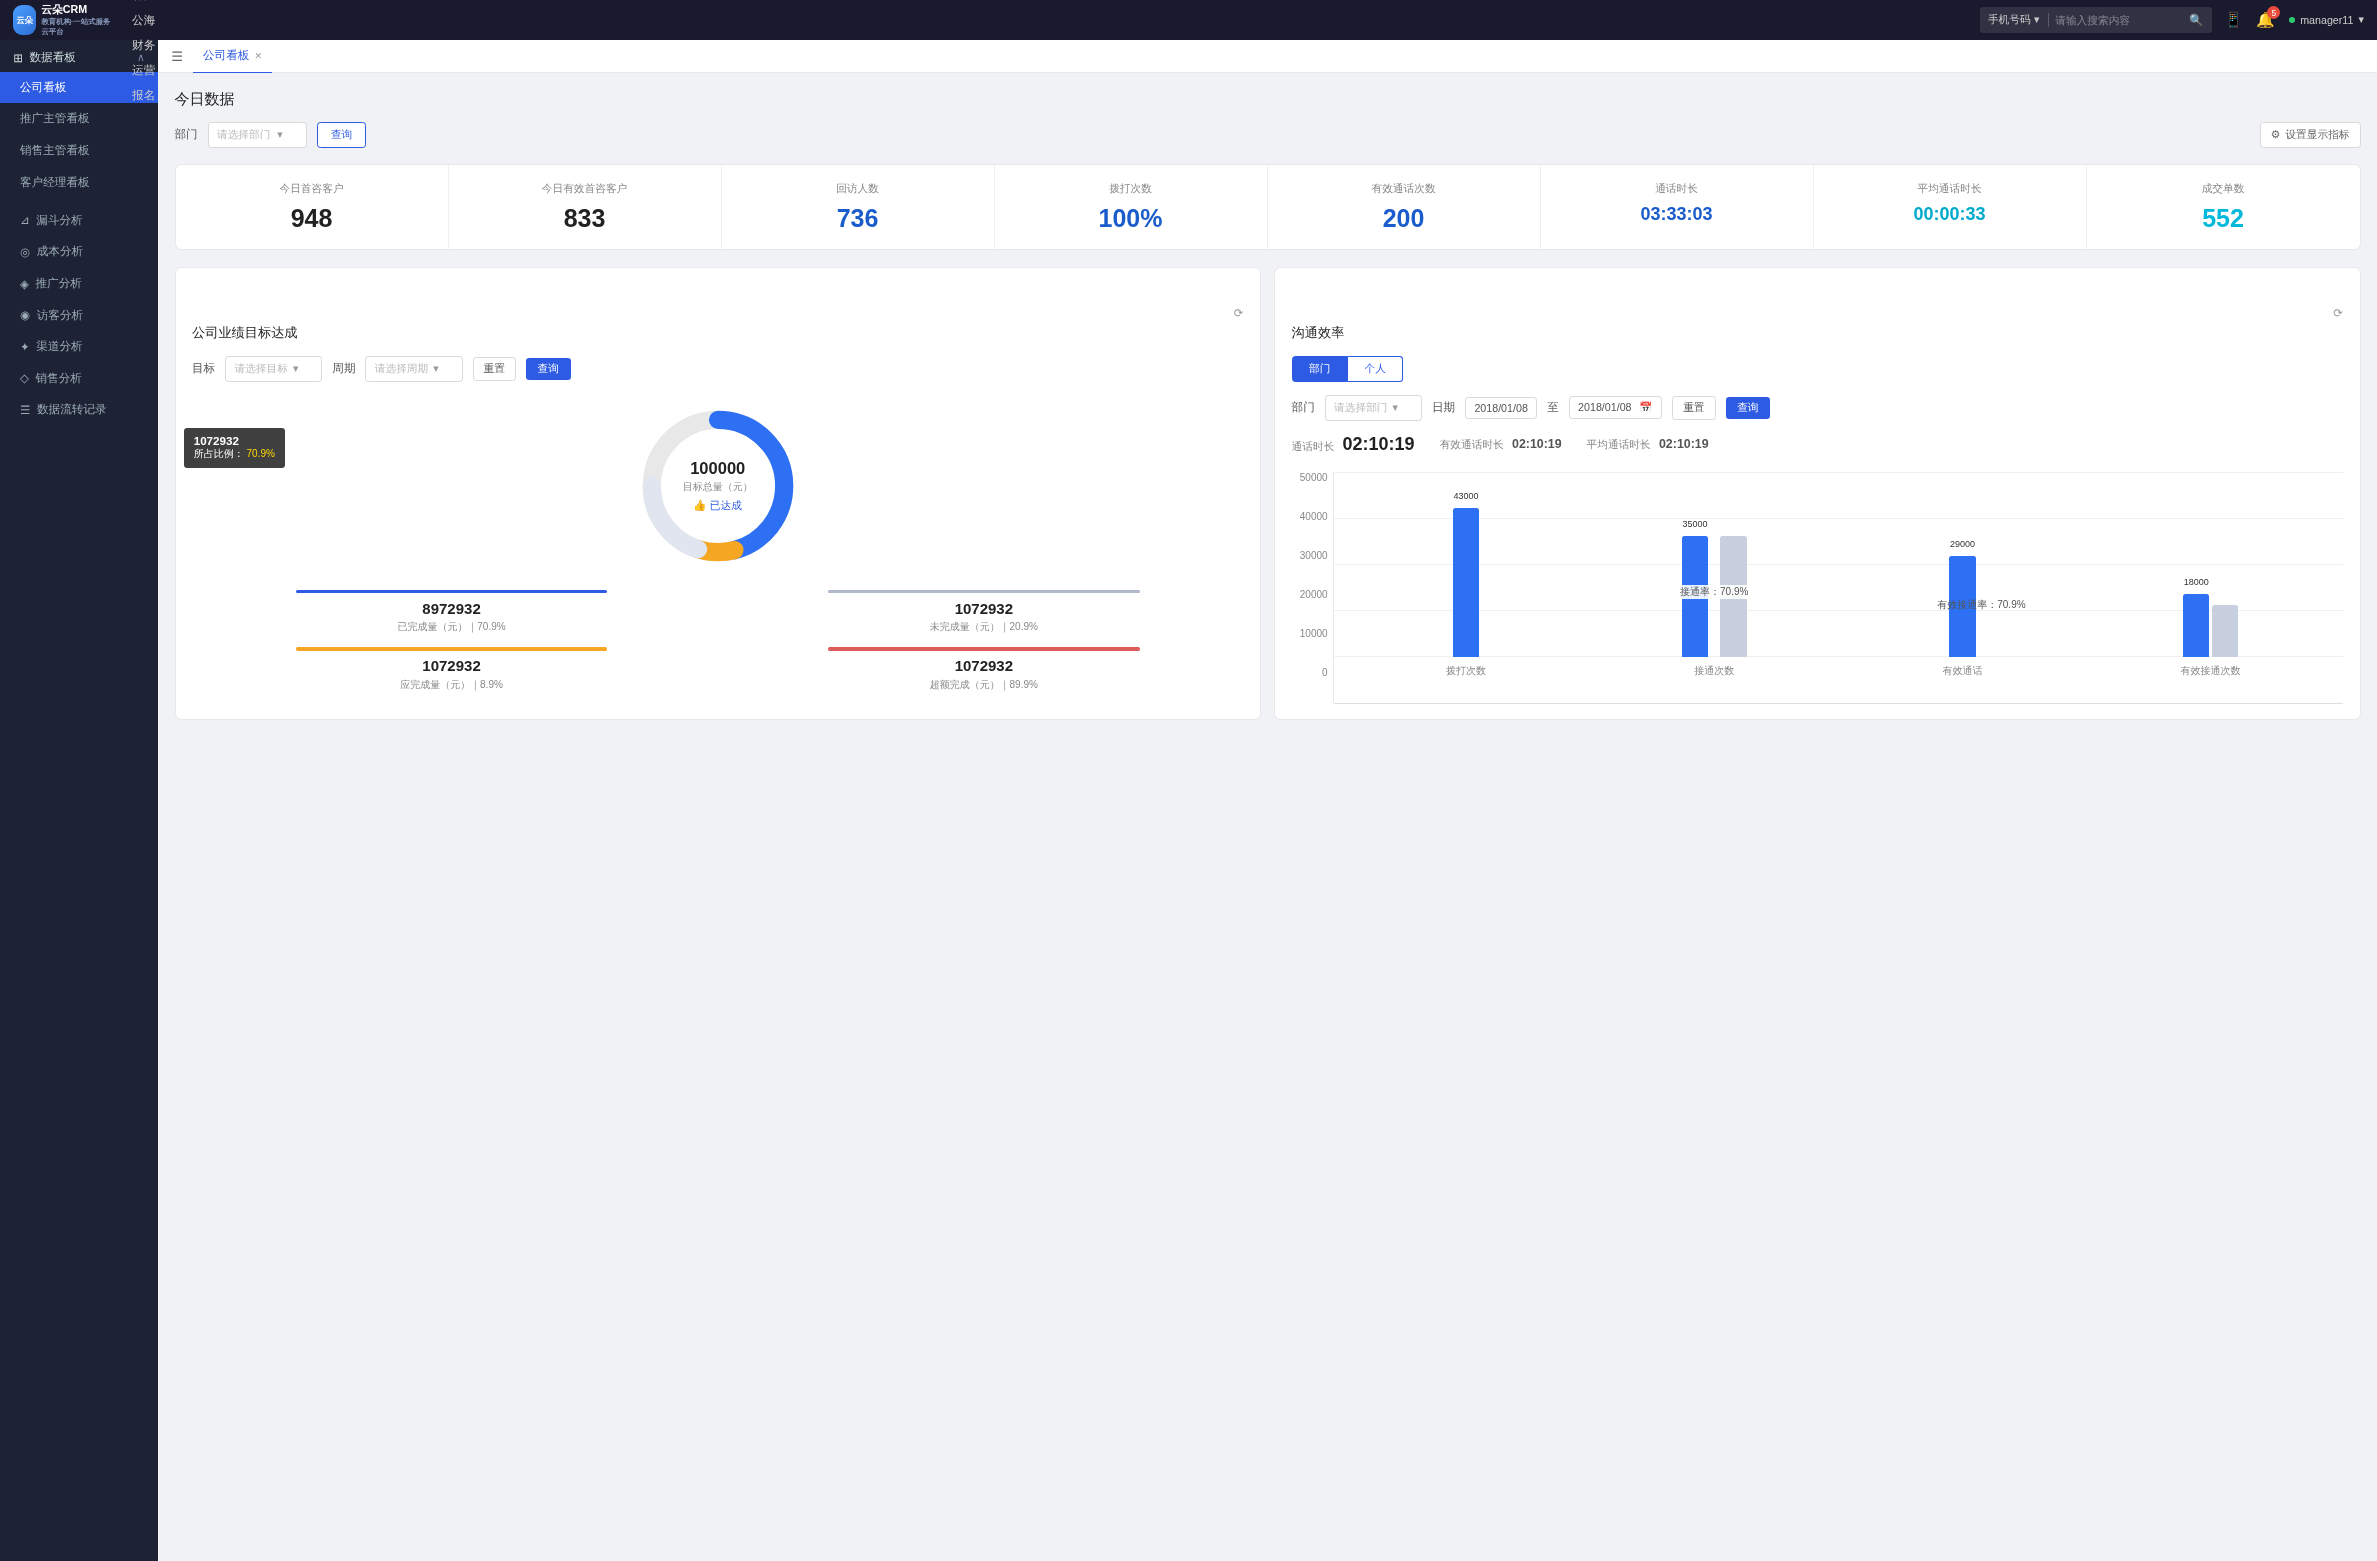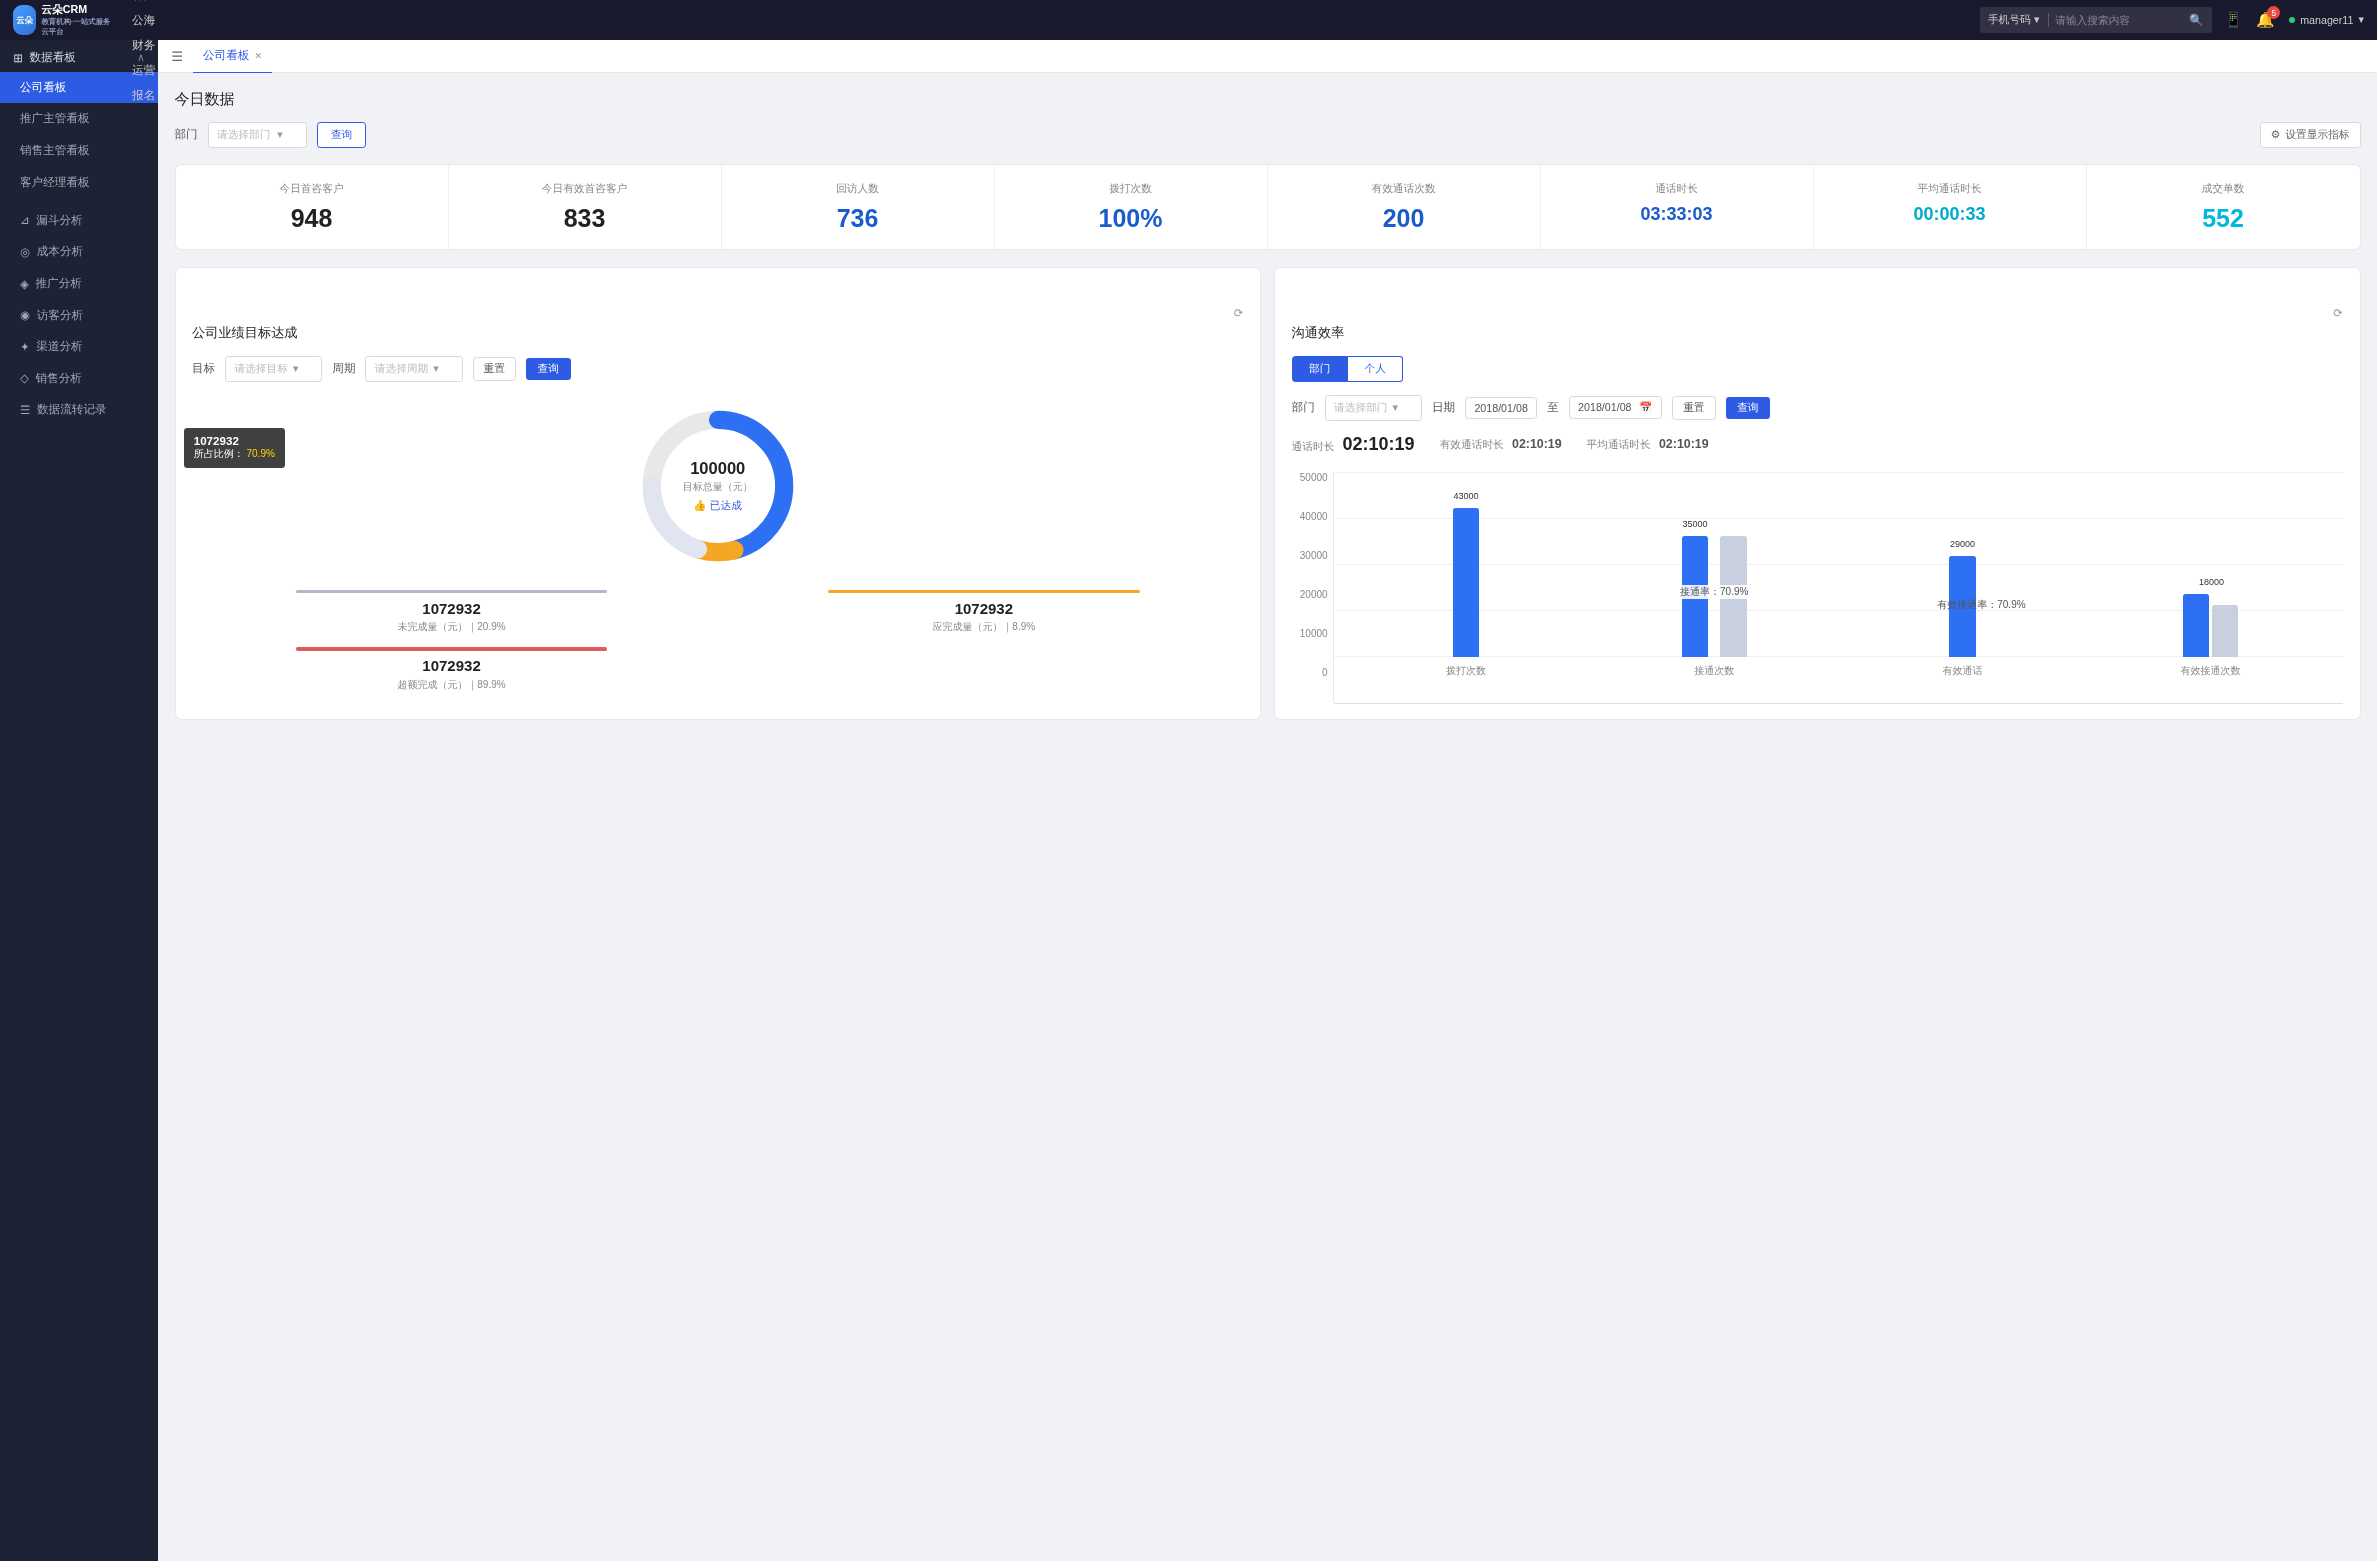--- a/index.html
+++ b/index.html
@@ -467,20 +467,25 @@
             <div class="t-value">1072932</div>
             <div>
               <span>所占比例：</span>
               <span class="t-percent">70.9%</span>
             </div>
           </div>
         </div>
 
         <div class="goal-metrics">
           <div class="goal-metric">
+            <div class="bar-line" style="background:#2d5be3;"></div>
+            <div class="gm-value">8972932</div>
+            <div class="gm-label">已完成量（元）｜70.9%</div>
+          </div>
+          <div class="goal-metric">
             <div class="bar-line" style="background:#b0b8cc;"></div>
             <div class="gm-value">1072932</div>
             <div class="gm-label">未完成量（元）｜20.9%</div>
           </div>
           <div class="goal-metric">
             <div class="bar-line" style="background:#f5a623;"></div>
             <div class="gm-value">1072932</div>
             <div class="gm-label">应完成量（元）｜8.9%</div>
           </div>
           <div class="goal-metric">
@@ -591,21 +596,21 @@
                   </div>
 
                   <div style="position:absolute;bottom:45px;right:-50px;white-space:nowrap;font-size:10px;color:#555;">有效接通率：70.9%</div>
                 </div>
                 <div style="font-size:10px;color:#888;margin-top:6.6px;">有效通话</div>
               </div>
 
               <div style="display:flex;flex-direction:column;align-items:center;flex:1;">
                 <div style="position:relative;display:flex;gap:2.5px;align-items:flex-end;height:173px;">
                   <div style="position:relative;">
-                    <div style="position:absolute;top:-16.5px;left:16px;right:0;text-align:center;font-size:9px;color:#333;">18000</div>
+                    <div style="position:absolute;top:-16.5px;left:0;right:0;text-align:center;font-size:9px;color:#333;">18000</div>
                     <div style="width:26.4px;height:63px;background:#2d70f3;border-radius:2.5px 2.5px 0 0;"></div>
                   </div>
                   <div style="position:relative;">
                     <div style="width:26.4px;height:52px;background:#c8d0e0;border-radius:2.5px 2.5px 0 0;"></div>
                   </div>
                 </div>
                 <div style="font-size:10px;color:#888;margin-top:6.6px;">有效接通次数</div>
               </div>
 
             </div>

